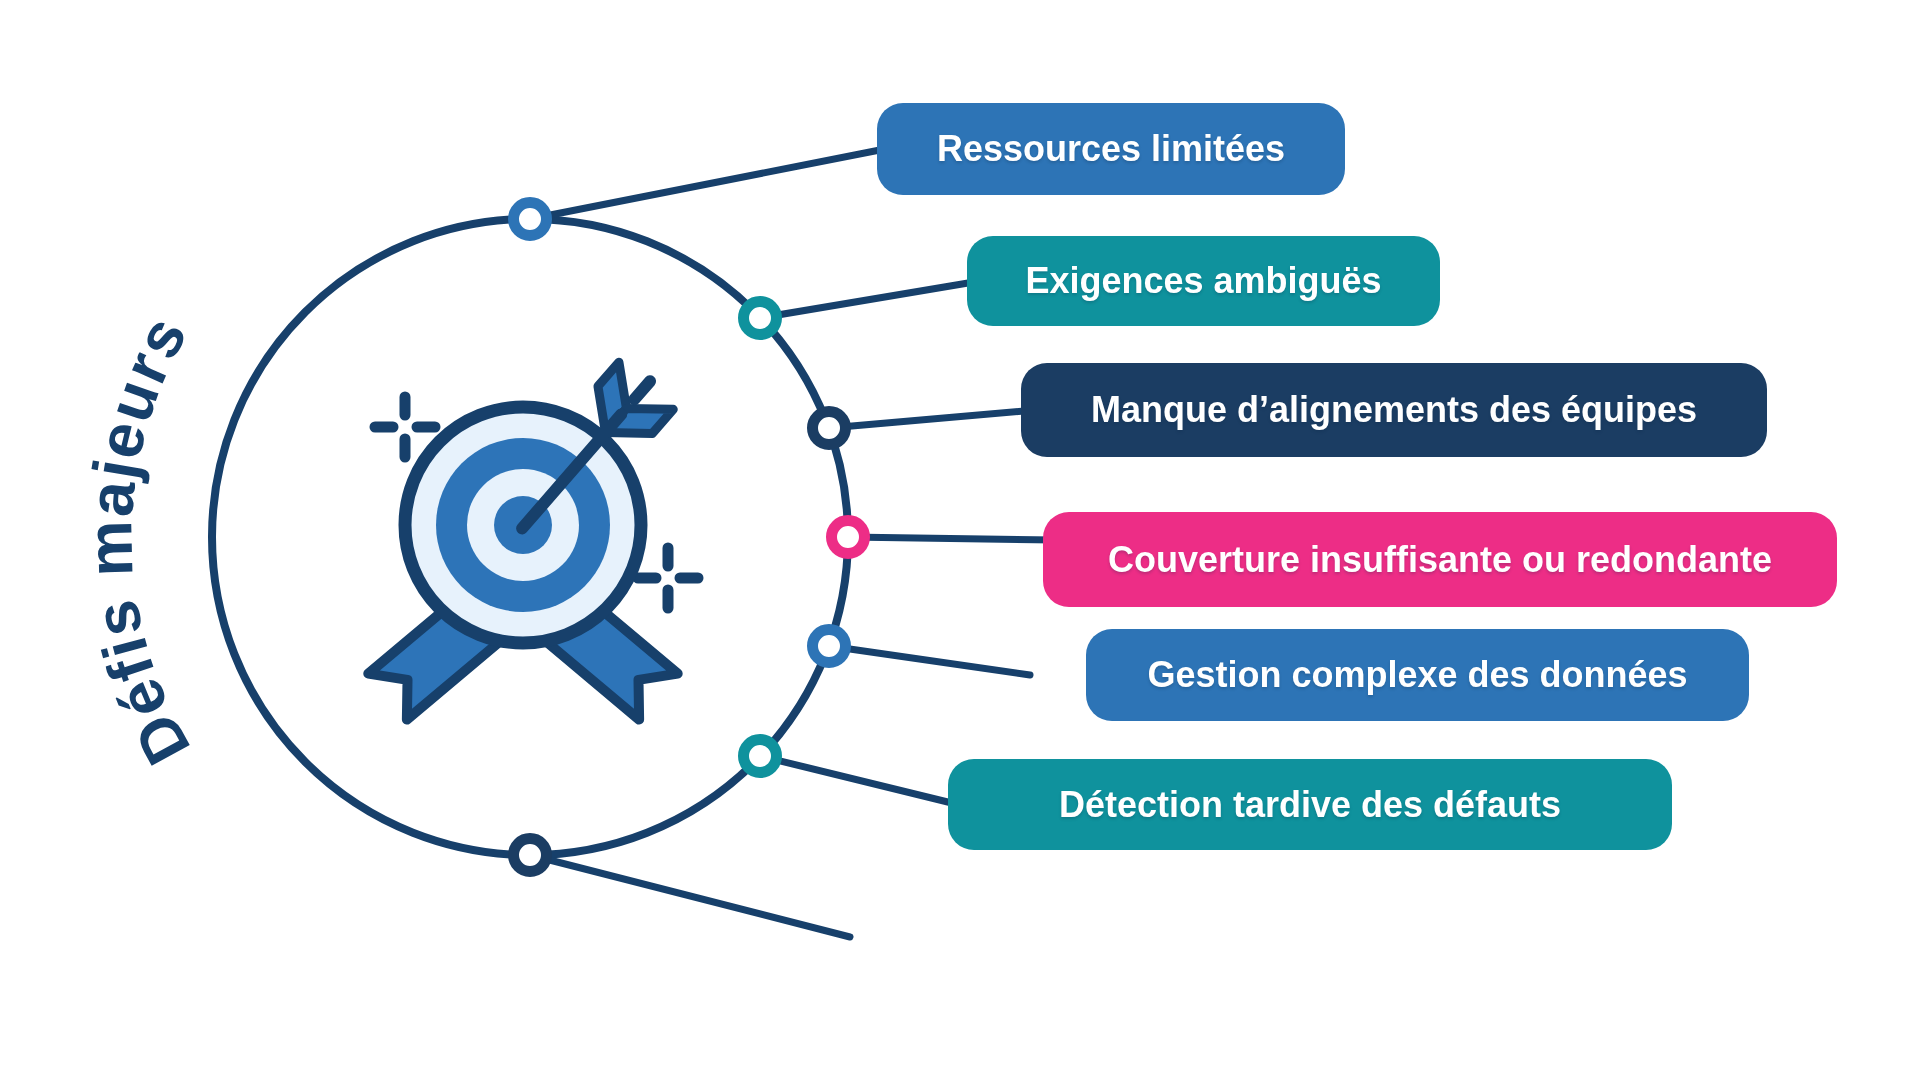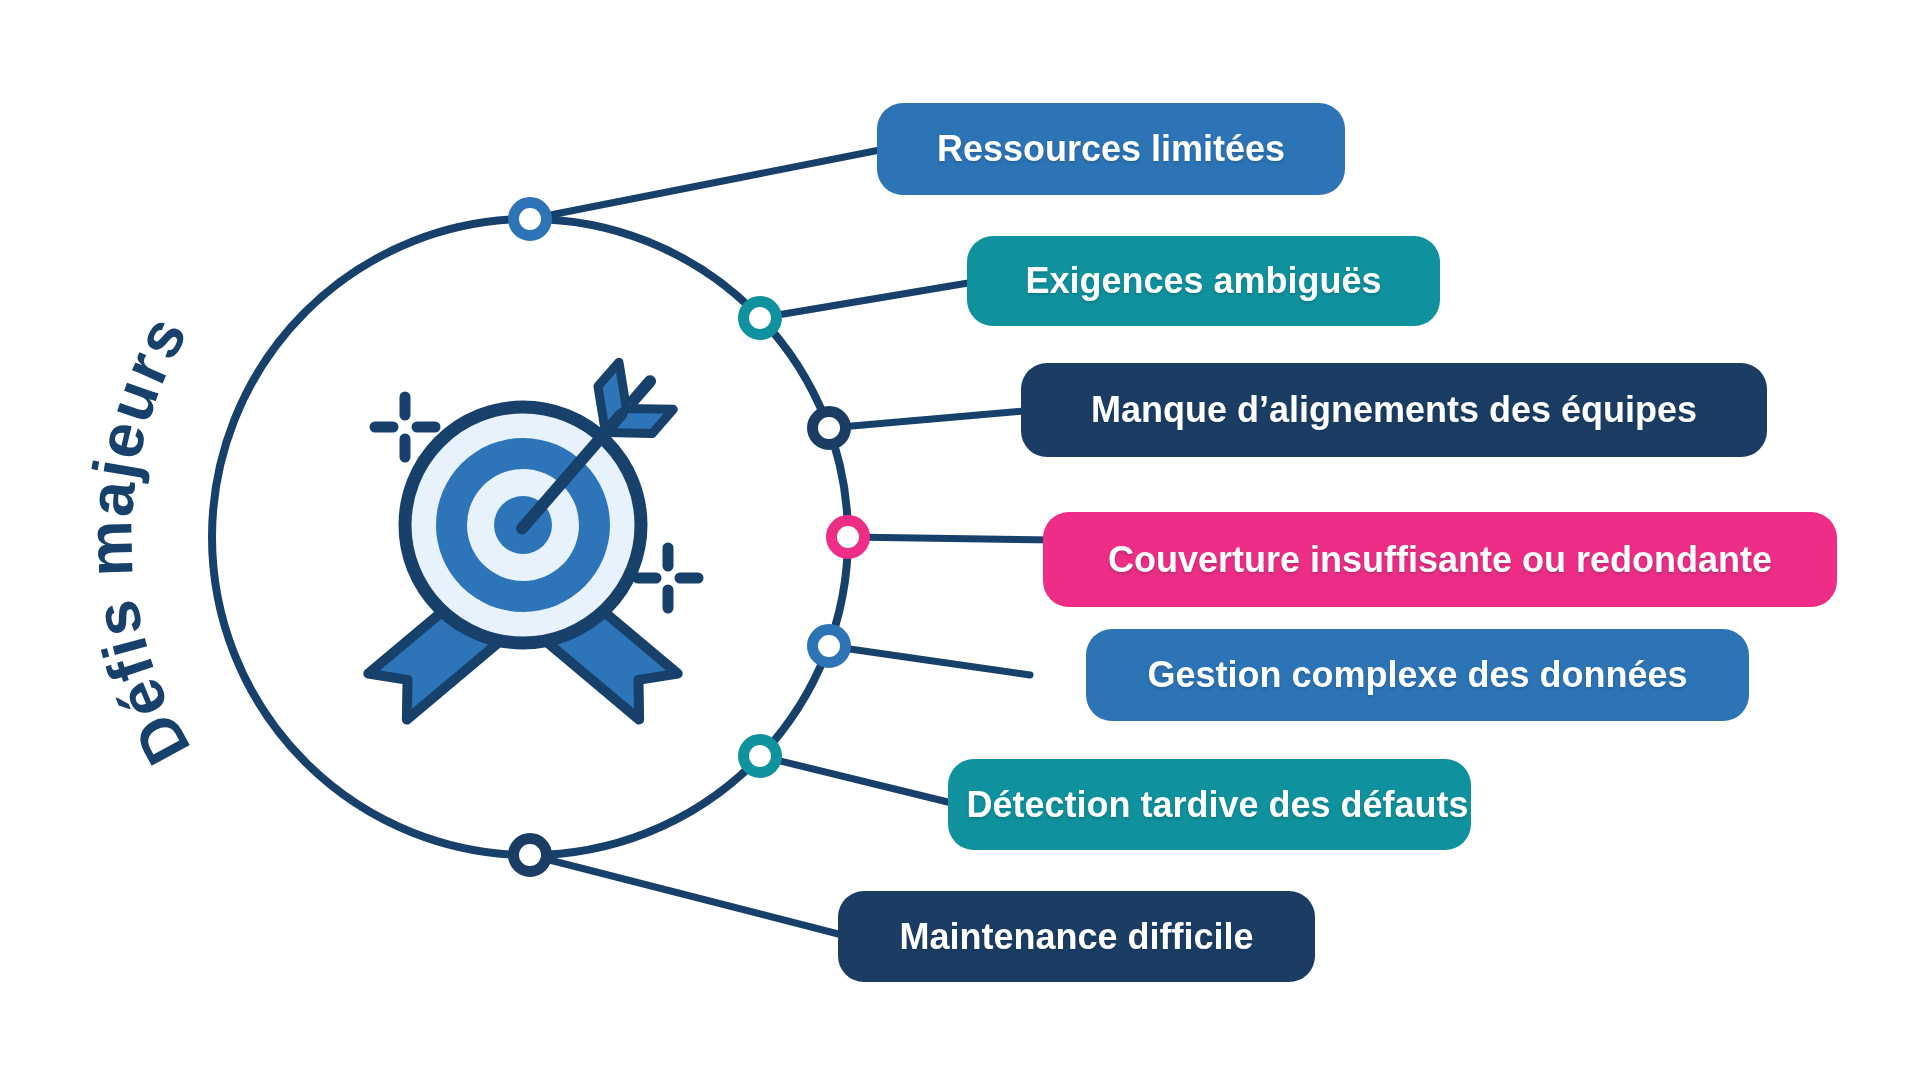--- a/index.html
+++ b/index.html
@@ -100,17 +100,16 @@
   <div class="pill c-blue" style="left:877px;top:103px;width:468px;height:92px;">Ressources limitées</div>
 
   <div class="pill c-teal" style="left:967px;top:236px;width:473px;height:90px;">Exigences ambiguës</div>
 
   <div class="pill c-navy" style="left:1021px;top:363px;width:746px;height:94px;">Manque d’alignements des équipes</div>
 
   <div class="pill c-pink" style="left:1043px;top:512px;width:794px;height:95px;">Couverture insuffisante ou redondante</div>
 
   <div class="pill c-blue" style="left:1070px;top:629px;width:663px;height:92px;margin-left:16px;">Gestion complexe des données</div>
 
-  <div class="pill c-teal" style="left:948px;top:759px;width:507px;height:91px;padding-left:16px;">Détection tardive des défauts</div>
+  <div class="pill c-teal" style="left:948px;top:759px;width:724px;height:91px;">Détection tardive des défauts</div>
 
-  <div class="pill c-navy" style="left:838px;top:891px;width:477px;height:91px;">Maintenance difficile</div>
 
 </div>
 
 </body></html>

